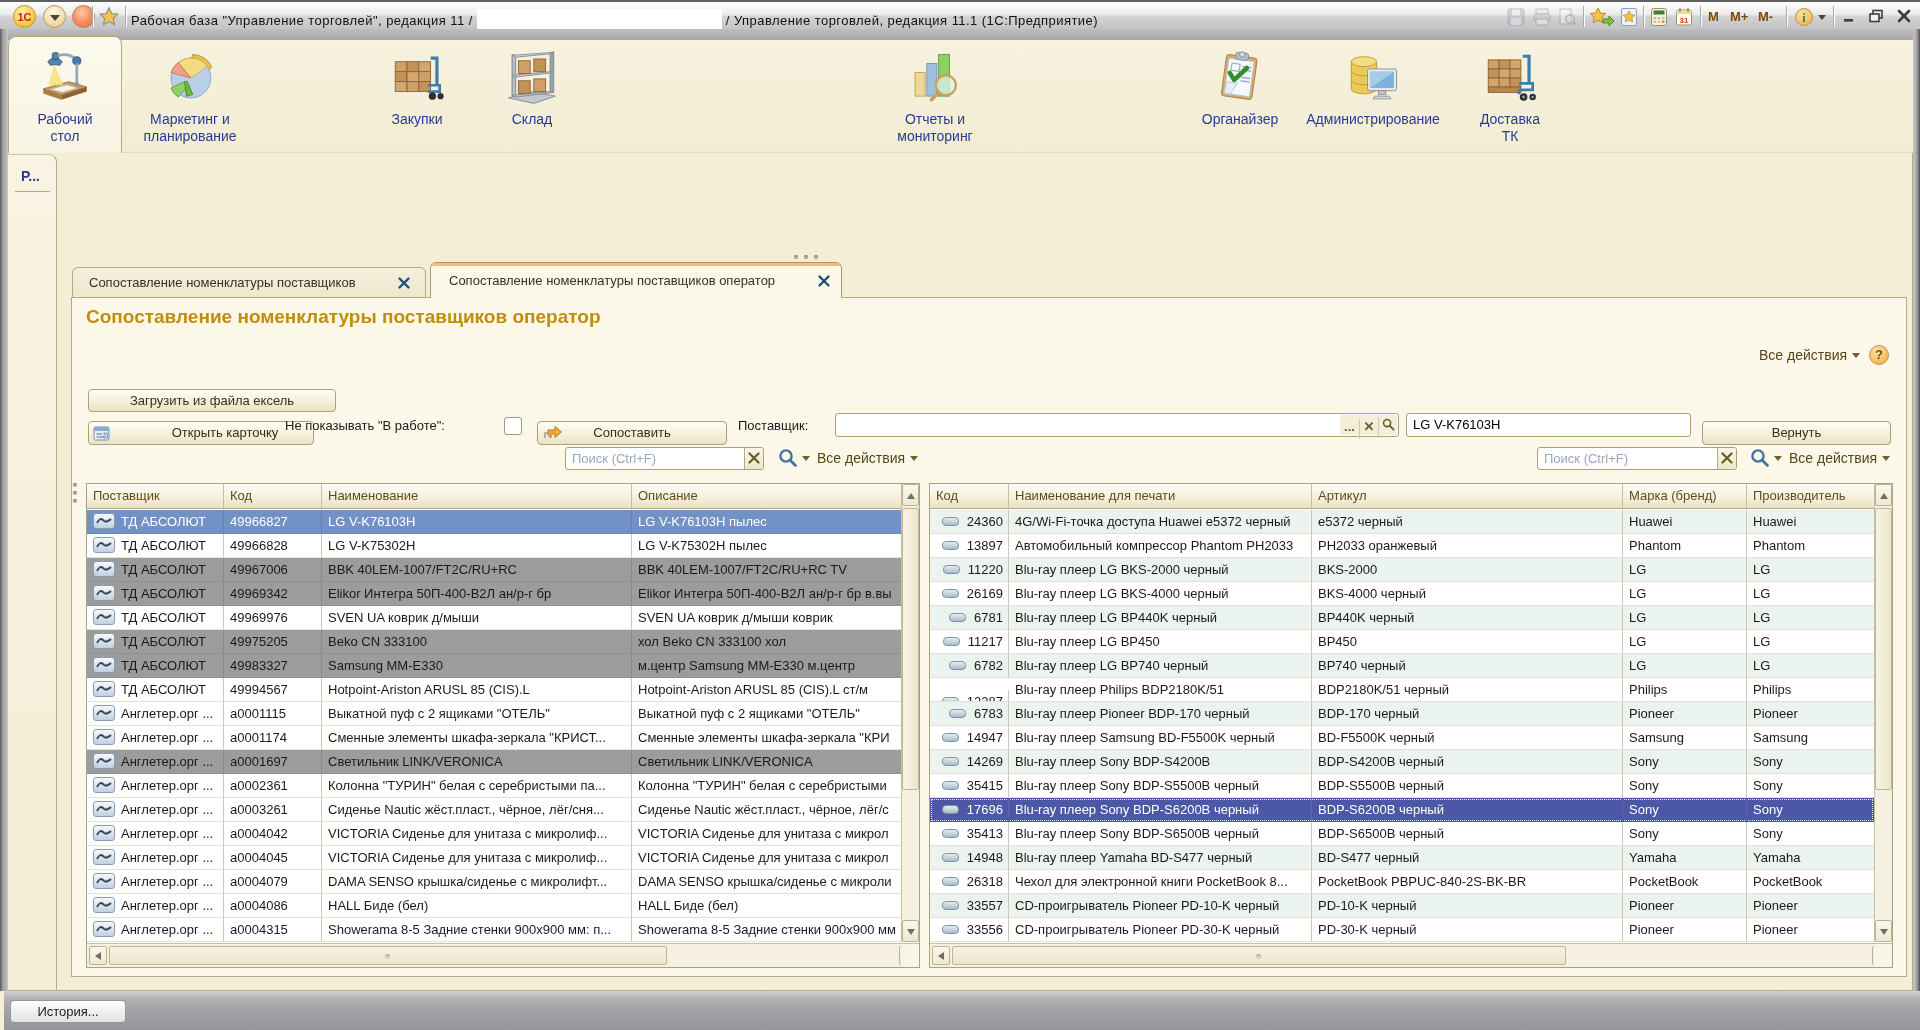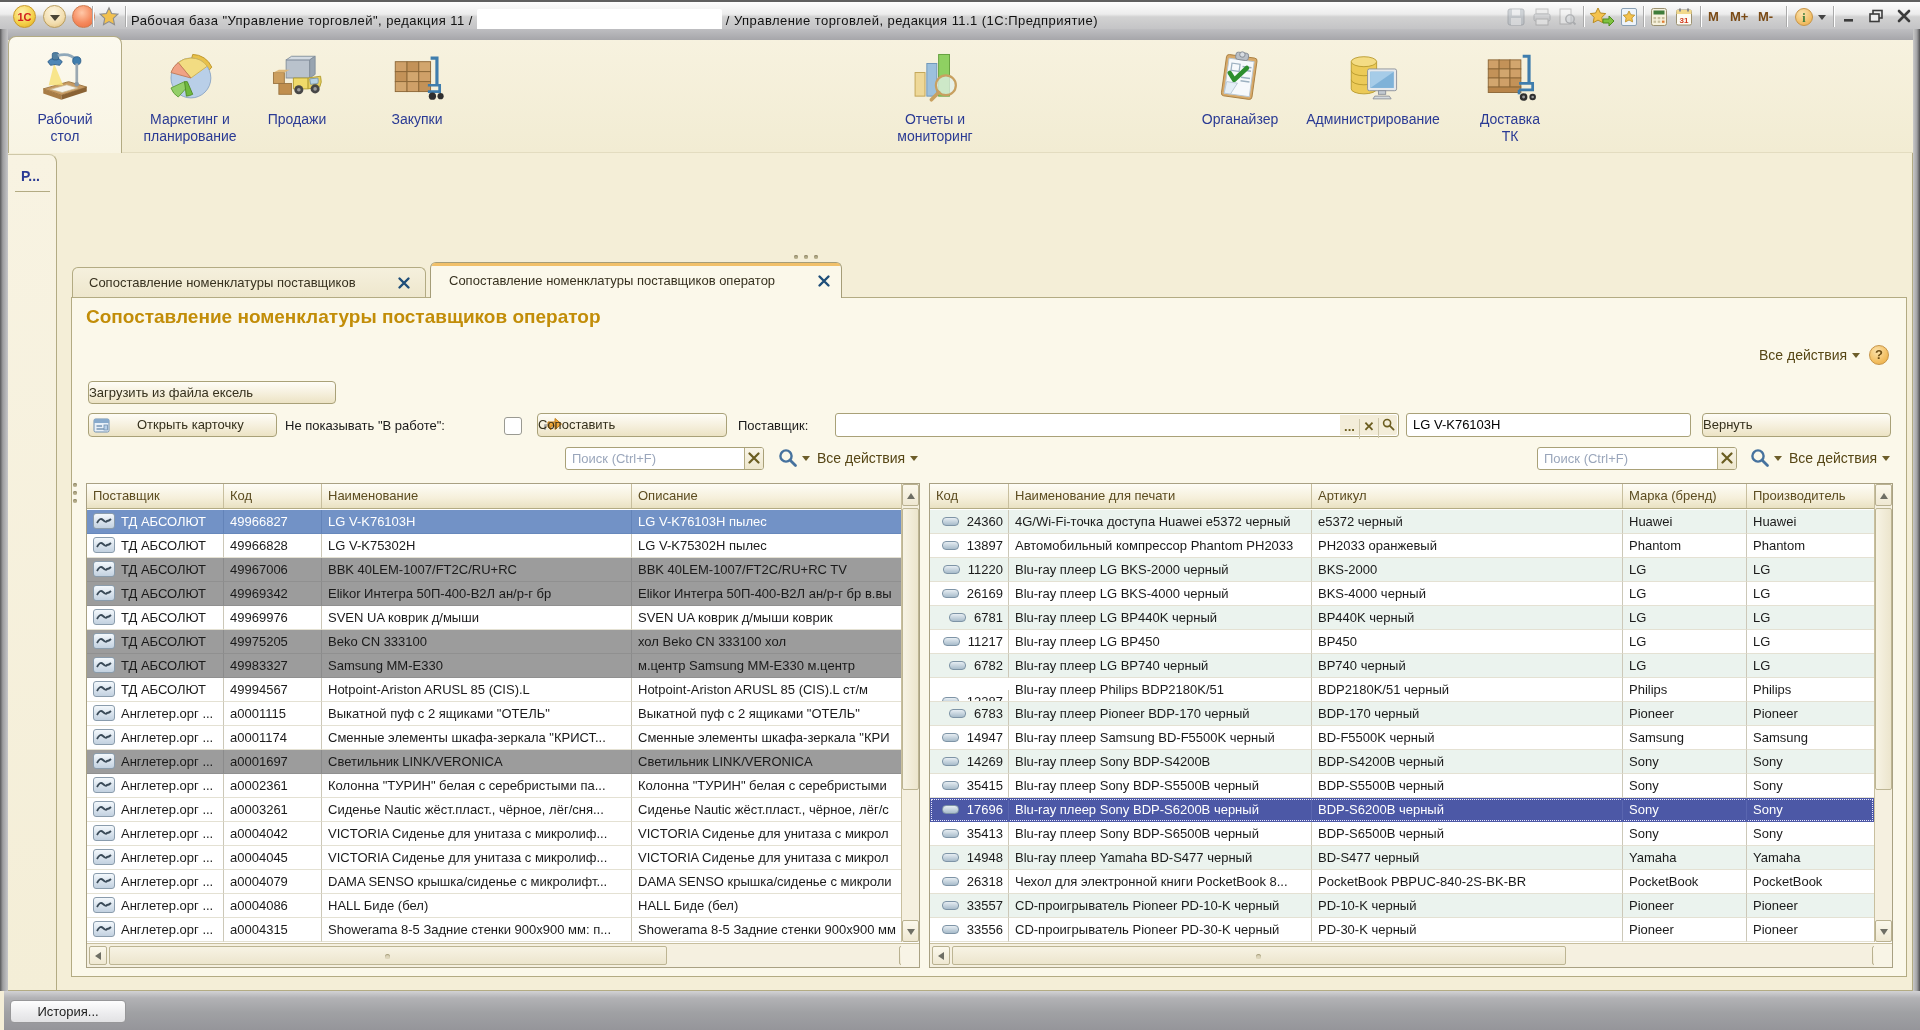--- a/index.html
+++ b/index.html
@@ -76,24 +76,24 @@
   #page-title { left:86px; top:306px; font-size:19px; font-weight:bold; color:#c28d08; }
   .allactions { color:#564615; }
   .caret-down { display:inline-block; width:0; height:0; border-left:4px solid transparent; border-right:4px solid transparent; border-top:5px solid #6d5e2a; margin-left:5px; vertical-align:2px; }
   #allactions-top { left:1759px; top:347px; font-size:14px; }
   #help-btn { left:1869px; top:345px; width:20px; height:20px; border-radius:50%;
     background:radial-gradient(circle at 40% 30%, #fbe3ae, #f3bf62 60%, #e8a93e); border:1px solid #c79548;
     color:#6e4e14; font-weight:bold; text-align:center; line-height:18px; font-size:13px; }
 
   
   .btn1c { position:absolute; background:linear-gradient(#fefdf7, #f5efdc 55%, #ece3c4);
-    border:1px solid #a9a178; border-radius:4px; color:#35301c; text-align:left; cursor:pointer; }
+    border:1px solid #a9a178; border-radius:4px; color:#35301c; text-align:center; cursor:pointer;margin-top:8px; }
   .btn1c .blabel { position:relative; top:3px; }
   #btn-load { left:88px; top:381px; width:248px; height:23px; }
-  #btn-opencard { left:88px; top:413px; width:189px; height:24px;padding-left:48px; }
+  #btn-opencard { left:88px; top:413px; width:226px; height:24px;padding-left:48px; }
   #btn-opencard .bico { position:absolute; left:4px; top:3px; width:17px; height:17px; }
   #btn-compare { left:537px; top:413px; width:190px; height:24px; }
   #btn-compare .bico { position:absolute; left:5px; top:3px; width:20px; height:17px; }
   #btn-return { left:1702px; top:413px; width:189px; height:24px; }
   #lbl-hidework { left:285px; top:418px; }
   #checkbox-hidework { left:504px; top:417px; width:18px; height:18px; background:#fff;
     border:1px solid #9a9a92; border-radius:3px; }
   #lbl-supplier { left:738px; top:418px; }
   .input1c { position:absolute; background:#fff; border:1px solid #a9a178; border-radius:3px; }
   #supplier-field { left:835px; top:413px; width:564px; height:24px; }
@@ -319,40 +319,20 @@
         <path d="M33 32 L51 19 a22 22 0 0 0 -18 -9 a22 22 0 0 0 -14 5 z" fill="#f2dc82" stroke="#cdb04e"></path>
         <path d="M33 32 L19 15 a22 22 0 0 0 -8 11 z" fill="#f0a285" stroke="#c07a56"></path>
         <path d="M26 36 l-15 7 a19 19 0 0 0 8 10 l9 -10 z" fill="#93cf68" stroke="#5f9c38"></path>
         <path d="M26 36 l2 16 a19 19 0 0 0 7 -2 l-6 -14 z" fill="#6fb93e" stroke="#4f8a26"></path>
       </svg>
     </span>
     <div class="sec-label">Маркетинг и
 планирование</div>
   </div>
 
-  <div class="section" style="left:242px;width:110px">
-    <span class="sec-icon">
-      <svg viewBox="0 0 64 64">
-        <rect x="20" y="12" width="26" height="20" fill="#b9c2cc" stroke="#828e9a"></rect>
-        <path d="M20 12 L26 8 L52 8 L46 12 Z" fill="#d4dbe2" stroke="#828e9a"></path>
-        <path d="M46 12 L52 8 L52 28 L46 32 Z" fill="#98a4b0" stroke="#828e9a"></path>
-        <path d="M44 32 L58 30 Q60 37 57 42 L44 44 Z" fill="#e8cf5e" stroke="#b09c30"></path>
-        <path d="M46 33 L55 32 Q56 36 55 38 L47 39 Z" fill="#b7d2e4" stroke="#7c98ac"></path>
-        <path d="M28 32 L44 32 L44 44 L28 44 Z" fill="#f0da6a" stroke="#b09c30"></path>
-        <circle cx="34" cy="45" r="5" fill="#474747"></circle>
-          <circle cx="34" cy="45" r="2" fill="#9c9c9c"></circle>
-        <circle cx="52" cy="44" r="5" fill="#474747"></circle>
-          <circle cx="52" cy="44" r="2" fill="#9c9c9c"></circle>
-        <rect x="6" y="26" width="12" height="12" fill="#cc9e5e" stroke="#9a7440"></rect>
-        <rect x="12" y="38" width="14" height="12" fill="#c08e4e" stroke="#9a7440"></rect>
-        <path d="M6 26 L12 23 L24 23 L18 26 Z" fill="#e0b878"></path>
-      </svg>
-    </span>
-    <div class="sec-label">Продажи</div>
-  </div>
 
   <div class="section" style="left:362px;width:110px">
     <span class="sec-icon">
       <svg viewBox="0 0 64 64">
         <g stroke="#8a6535">
           <rect x="8" y="14" width="13" height="11" fill="#cfa068"></rect>
             <rect x="21" y="14" width="13" height="11" fill="#c39258"></rect>
             <rect x="34" y="14" width="13" height="11" fill="#d2a66e"></rect>
           <rect x="8" y="25" width="13" height="11" fill="#c39258"></rect>
             <rect x="21" y="25" width="13" height="11" fill="#d2a66e"></rect>
@@ -363,20 +343,37 @@
         </g>
         <path d="M47 10 L54 10 L54 40" fill="none" stroke="#3f7dad" stroke-width="3.5"></path>
         <path d="M44 40 L57 40 L57 47 L44 47" fill="none" stroke="#3f7dad" stroke-width="3"></path>
         <circle cx="49" cy="52" r="4" fill="#2f2f2f"></circle>
           <circle cx="58" cy="52" r="3.4" fill="#2f2f2f"></circle>
       </svg>
     </span>
     <div class="sec-label">Закупки</div>
   </div>
 
+  <div class="section" style="left:477px;width:110px">
+    <span class="sec-icon">
+      <svg viewBox="0 0 64 64">
+        <path d="M6 54 L34 60 L58 52 L30 47 Z" fill="#c2c8cf" stroke="#848b93"></path>
+        <path d="M10 6 L10 52 L14 53 L14 7 Z" fill="#b4bcc4" stroke="#7e868e"></path>
+        <path d="M52 4 L52 48 L56 47 L56 3 Z" fill="#9aa2aa" stroke="#7e868e"></path>
+        <path d="M10 7 L52 4 L56 5 L14 9 Z" fill="#d4dae0" stroke="#848b93"></path>
+        <path d="M10 29 L52 25 L56 26 L14 31 Z" fill="#c8ced5" stroke="#848b93"></path>
+        <path d="M10 51 L52 47 L56 48 L14 53 Z" fill="#bcc2c9" stroke="#848b93"></path>
+        <rect x="17" y="13" width="13" height="14" fill="#cfa068" stroke="#8a6535"></rect>
+        <rect x="34" y="11" width="13" height="14" fill="#c39258" stroke="#8a6535"></rect>
+        <rect x="17" y="35" width="13" height="14" fill="#c39258" stroke="#8a6535"></rect>
+        <rect x="34" y="33" width="13" height="14" fill="#cfa068" stroke="#8a6535"></rect>
+      </svg>
+    </span>
+    <div class="sec-label">Склад</div>
+  </div>
 
 
 
   <div class="section" style="left:855px;width:160px">
     <span class="sec-icon">
       <svg viewBox="0 0 64 64">
         <rect x="10" y="26" width="11" height="26" fill="#eed898" stroke="#bfa050"></rect>
         <rect x="23" y="16" width="11" height="36" fill="#9cc0dd" stroke="#6b94b8"></rect>
         <rect x="36" y="6" width="12" height="46" fill="#8fd062" stroke="#5f9c38"></rect>
         <circle cx="44" cy="40" r="11" fill="rgba(225,240,235,0.75)" stroke="#c8a060" stroke-width="2.5"></circle>

